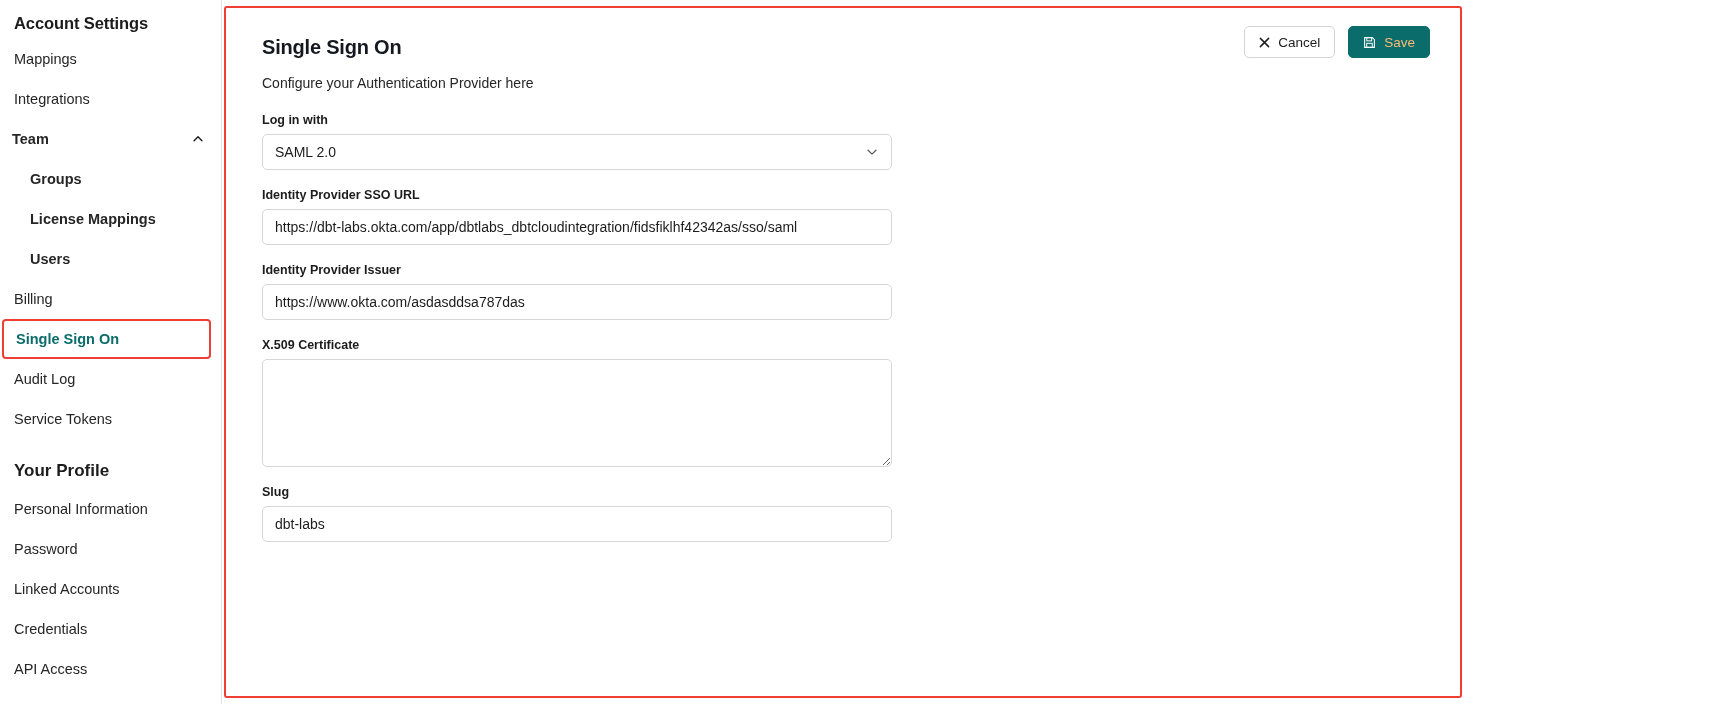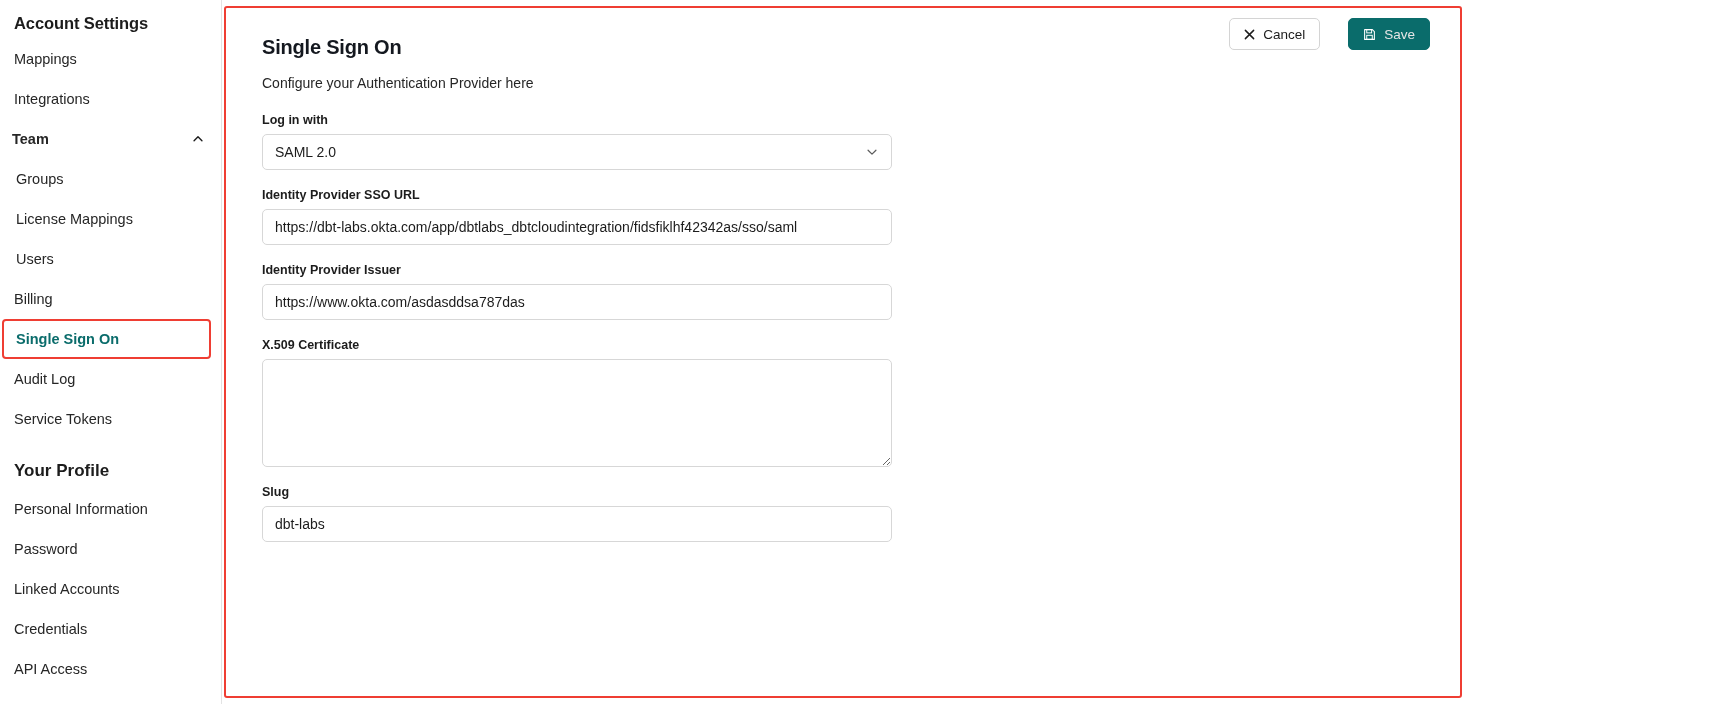--- a/index.html
+++ b/index.html
@@ -42,21 +42,22 @@
     align-items: center;
     justify-content: space-between;
     height: 40px;
     padding: 0 16px 0 14px;
     font-size: 14.5px;
     color: #262626;
     cursor: pointer;
     white-space: nowrap;
   }
   .nav-item.sub {
-    padding-left: 16px;
+    padding-left: 30px;
+    font-weight: bold;
   }
   .nav-item.section {
     font-weight: bold;
     padding-left: 12px;
   }
   .nav-item.active {
     color: #0a6c6b;
     font-weight: bold;
     border: 2px solid #ef3e33;
     border-radius: 4px;
@@ -110,44 +111,44 @@
     letter-spacing: -0.2px;
   }
   .page-subtitle {
     font-size: 14px;
     color: #262626;
     margin: 16px 0 0 0;
   }
 
   .header-actions {
     position: absolute;
-    top: 10px;
+    top: 18px;
     right: 30px;
     display: flex;
-    gap: 28px;
+    gap: 13px;
     align-items: center;
   }
   .btn {
     display: inline-flex;
     align-items: center;
     gap: 8px;
     height: 32px;
     padding: 0 14px;
     border-radius: 5px;
     font-size: 13.5px;
     cursor: pointer;
     border: 1px solid #d4d4d4;
     background: #ffffff;
     color: #1c1c1c;
     white-space: nowrap;
   }
   .btn-primary {
     background: #0a6c6b;
     border-color: #0a6c6b;
-    color: #e5e5e5;
+    color: #fdba74;
     font-weight: normal;
   }
   .btn .ic { display: inline-flex; align-items: center; }
 
   .form {
     margin-top: 22px;
     width: 630px;
   }
   .field { margin-bottom: 18px; }
   .field-label {

